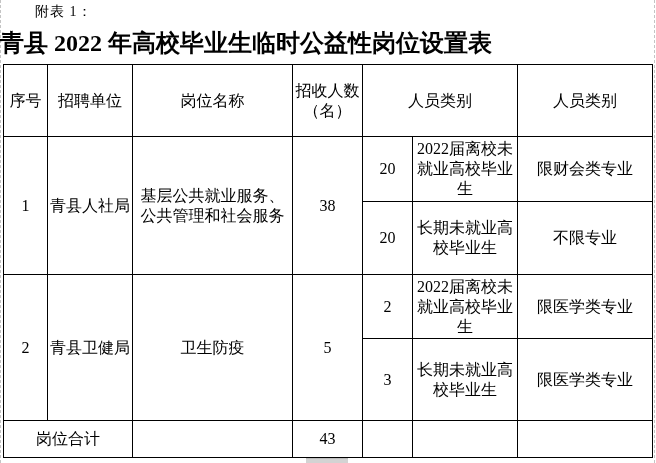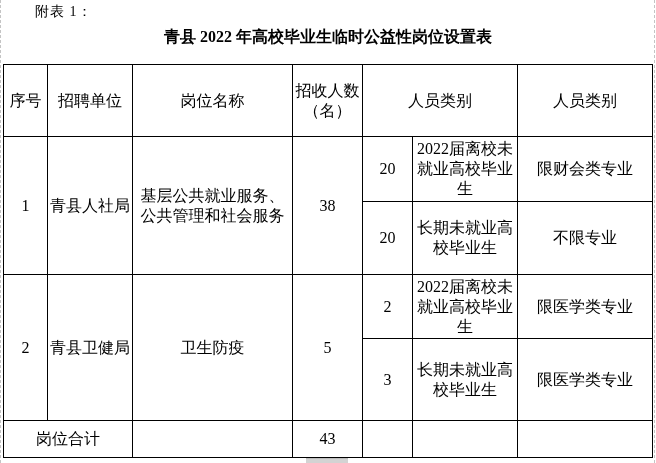--- a/index.html
+++ b/index.html
@@ -14,22 +14,22 @@
   .page-edge { position: absolute; top: 0; bottom: 0; width: 0; border-left: 1px dashed #c4c4c4; }
   .page-edge.left  { left: 0; }
   .page-edge.right { left: 654px; }
 
   .annotation {
     position: absolute; left: 3px; top: 3px;
     font-size: 14px; font-weight: normal; letter-spacing: 1px; margin-left: 32px;
   }
   .doc-title {
     position: absolute; left: 0; right: 0; top: 27px;
-    text-align: center;
-    font-size: 16px; font-weight: bold;
+    text-align: left;
+    font-size: 24px; font-weight: bold;
   }
 
   table.jobs {
     position: absolute; left: 3px; top: 64px;
     border-collapse: collapse; table-layout: fixed;
     width: 649px;
   }
   table.jobs td {
     border: 1px solid #000;
     font-size: 16px;

